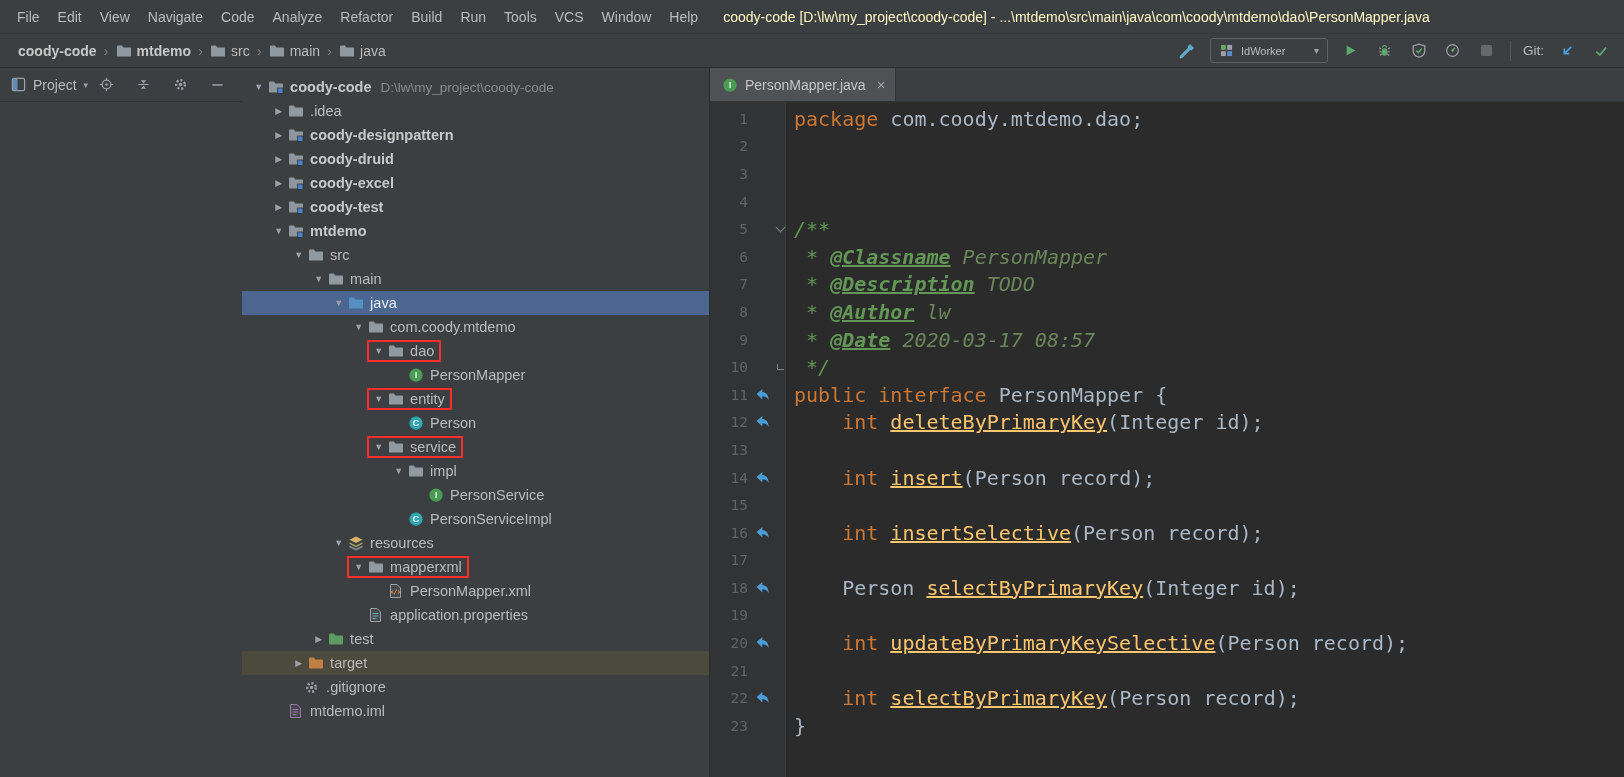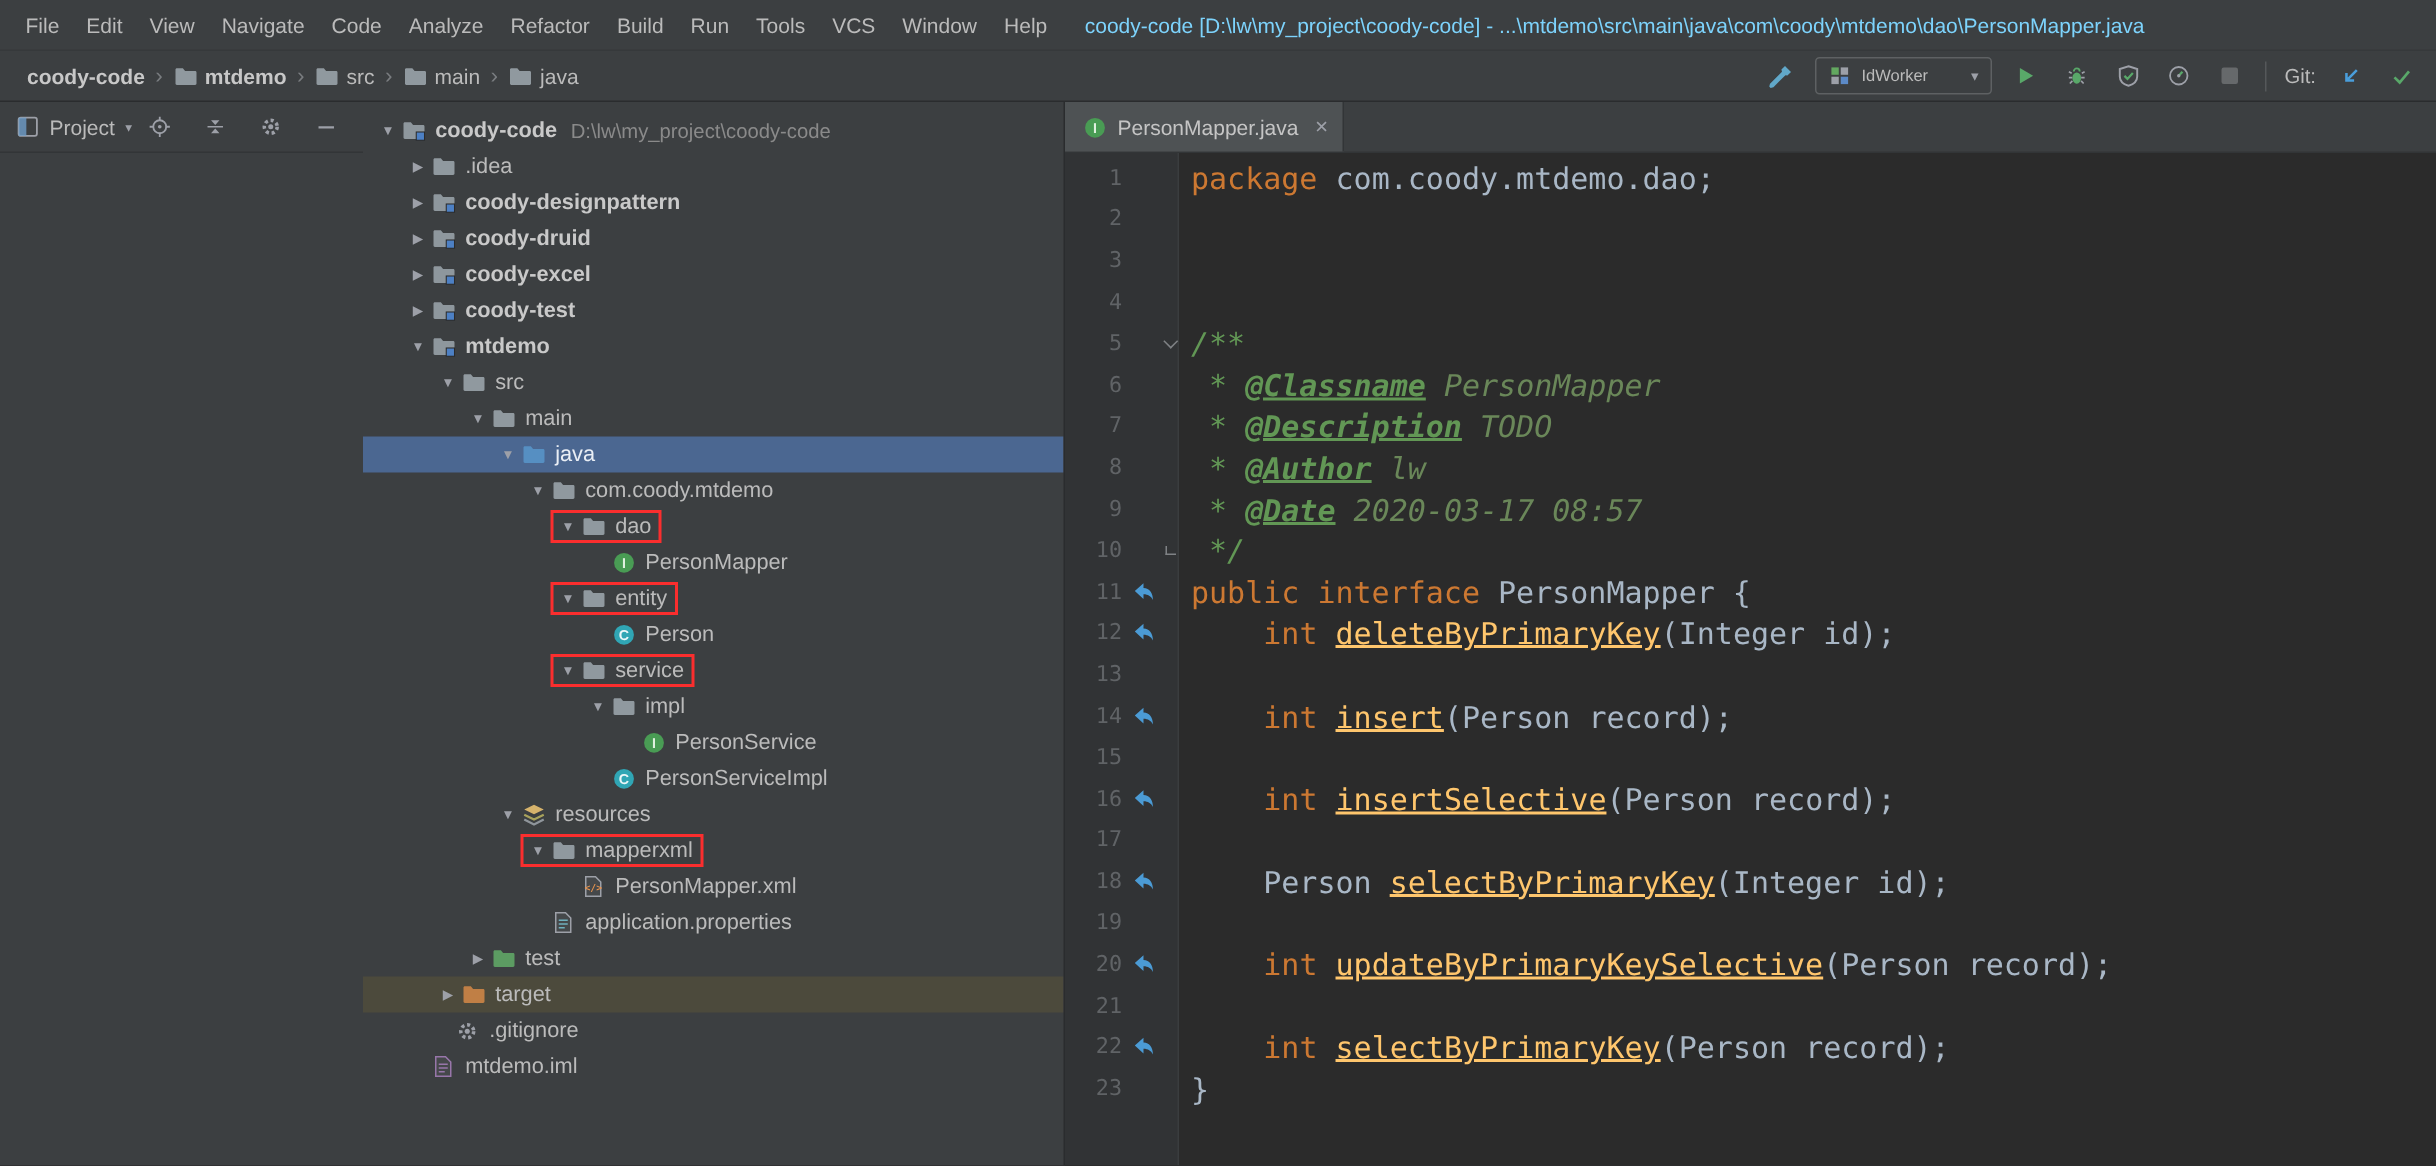--- a/index.html
+++ b/index.html
@@ -5,21 +5,21 @@
   * { margin:0; padding:0; box-sizing:border-box; cursor:default; }
   html,body { width:1624px; height:777px; overflow:hidden; }
   body { font-family:"Liberation Sans", sans-serif; background:#2B2B2B; }
   .app { width:1624px; height:777px; display:flex; flex-direction:column; background:var(--panel-bg,#3C3F41); }
 
   
   .menubar { height:34px; flex:0 0 34px; display:flex; align-items:center; padding:0 8px;
              background:var(--panel-bg,#3C3F41); border-bottom:1px solid #36393B; white-space:nowrap; overflow:hidden; }
   .menu-items { display:flex; }
   .menu-item { padding:0 9px; font-size:14px; color:#BBBBBB; line-height:34px; }
-  .win-title { margin-left:16px; font-size:14px; color:#7dd3fc; }
+  .win-title { margin-left:16px; font-size:14px; color:#fef9c3; }
 
   
   .navbar { height:34px; flex:0 0 34px; display:flex; align-items:center; padding:0 12px 0 14px;
             background:var(--panel-bg,#3C3F41); border-bottom:1px solid #2A2C2E; }
   .breadcrumbs { display:flex; align-items:center; }
   .bc-item { display:flex; align-items:center; gap:5px; font-size:14px; color:#BBBBBB; padding:2px 4px; }
   .bc-item.bold { font-weight:bold; color:#C8C8C8; }
   .bc-sep { color:#7A7D80; font-size:15px; padding:0 3px; }
   .bc-icon { display:inline-flex; width:16px; height:16px; align-items:center; }
   .nav-toolbar { margin-left:auto; display:flex; align-items:center; gap:12px; }

